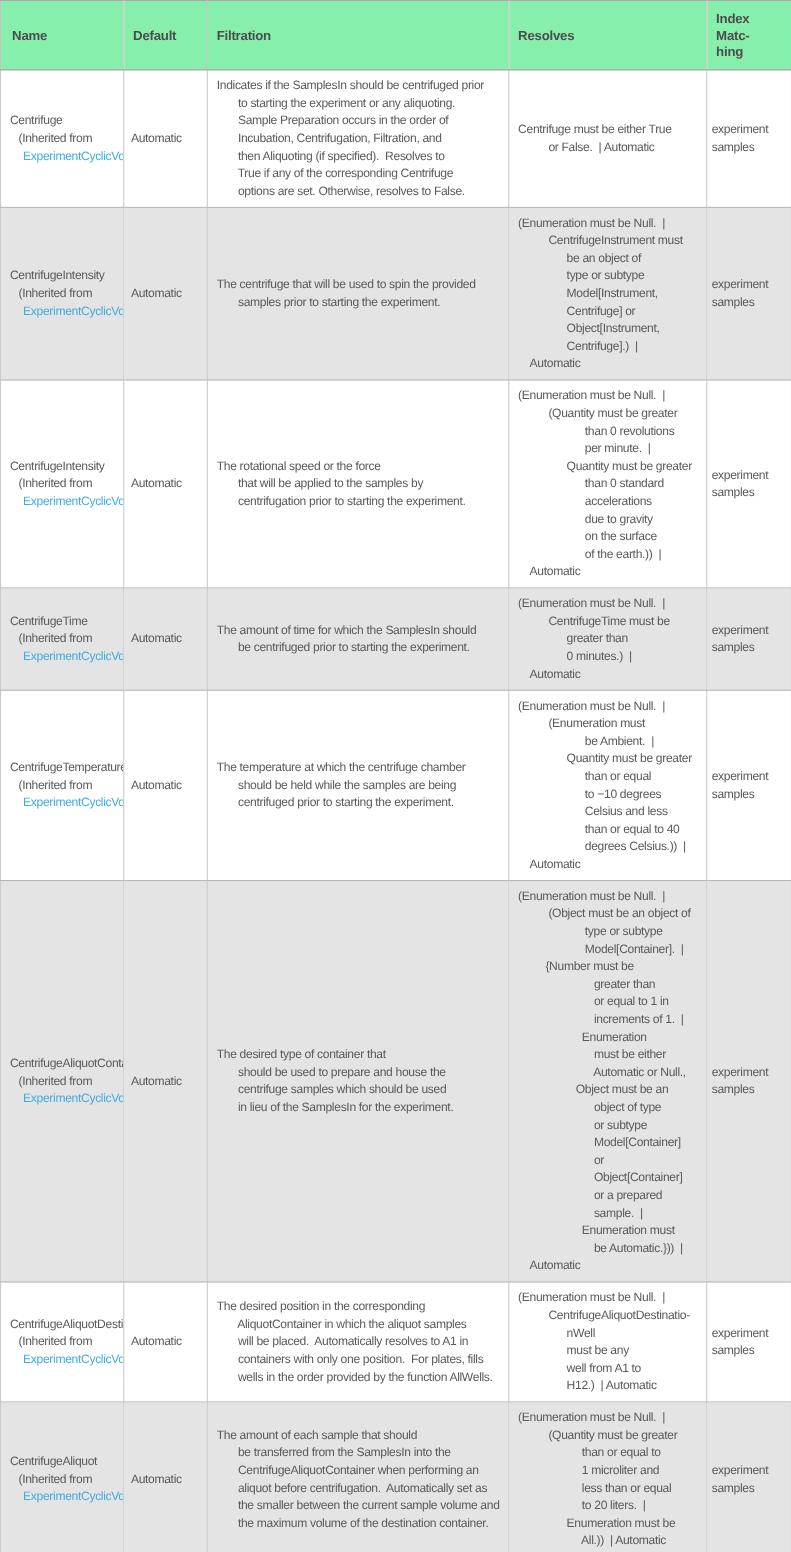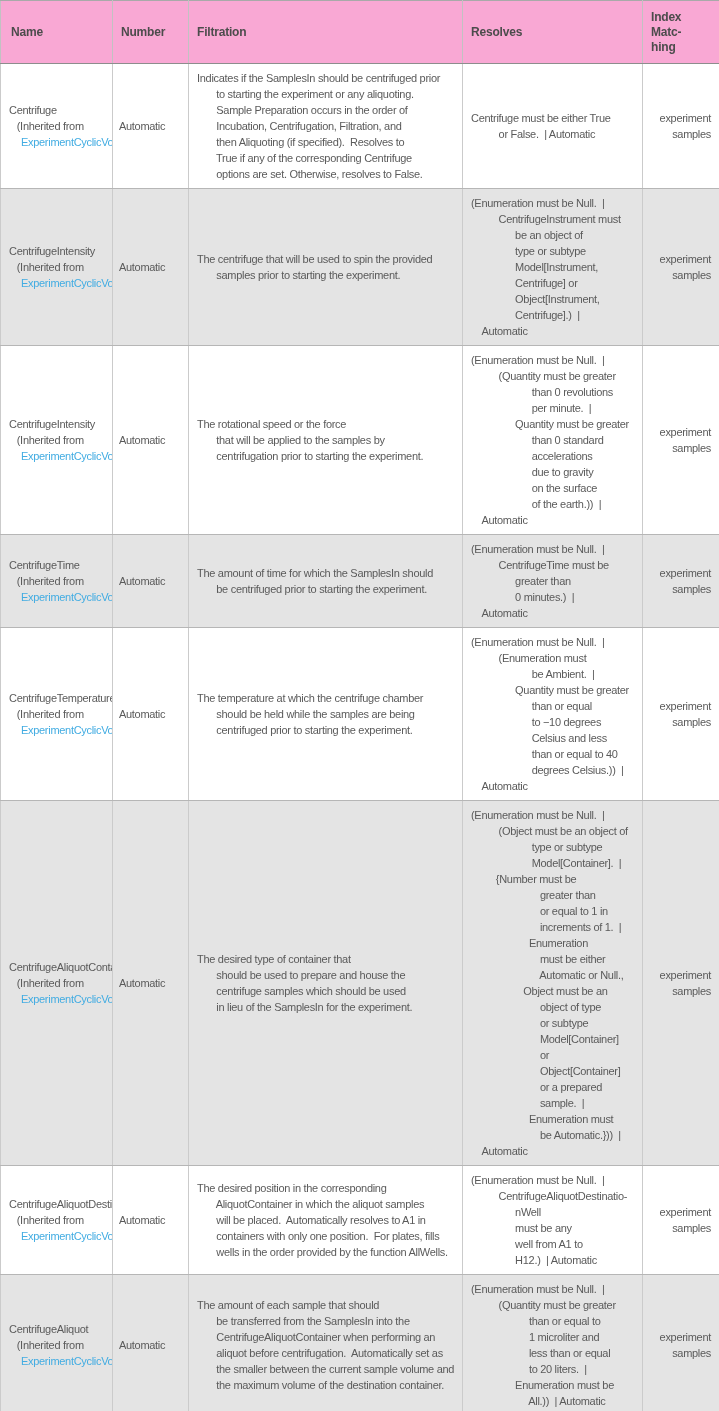--- a/index.html
+++ b/index.html
@@ -23,21 +23,21 @@
     border: 1px solid #a9a9a9;
   }
   col.c-name  { width: 112px; }
   col.c-def   { width: 76px;  }
   col.c-desc  { width: 274px; }
   col.c-pat   { width: 180px; }
   col.c-idx   { width: 77px;  }
 
   thead th {
     height: 63px;
-    background: #f9a8d4;
+    background: #86efac;
     border: 1px solid #c2c2c2;
     border-bottom: 1px solid #8d8d8d;
     border-top: 1px solid #a9a9a9;
     text-align: left;
     vertical-align: middle;
     font-size: 12px;
     font-weight: bold;
     color: #4c4c4c;
     letter-spacing: -0.2px;
     padding: 0 0 0 8px;
@@ -77,21 +77,20 @@
     white-space: pre;
     overflow: hidden;
     font-size: 11px;
     line-height: 16px;
     letter-spacing: -0.3px;
   }
   td.cell-def { padding-left: 6px; }
   td.cell-idx { padding: 6px 8px 6px 4px; }
   .idx {
     white-space: pre-line;
-    text-align: right;
     font-size: 11px;
     line-height: 16px;
     letter-spacing: -0.3px;
   }
 </style>
 </head>
 <body>
 
 <div>
   <table class="opts">
@@ -101,21 +100,21 @@
         <col class="c-desc">
         <col class="c-pat">
         <col class="c-idx">
     </colgroup>
     <thead>
       <tr>
         <th class="th-name">
           <span>Name</span>
         </th>
         <th>
-          <span>Number</span>
+          <span>Default</span>
         </th>
         <th>
           <span>Filtration</span>
         </th>
         <th>
           <span>Resolves</span>
         </th>
         <th class="th-idx">
           <span class="ix1">Index</span>
           <span class="ix2">Matc-</span>

